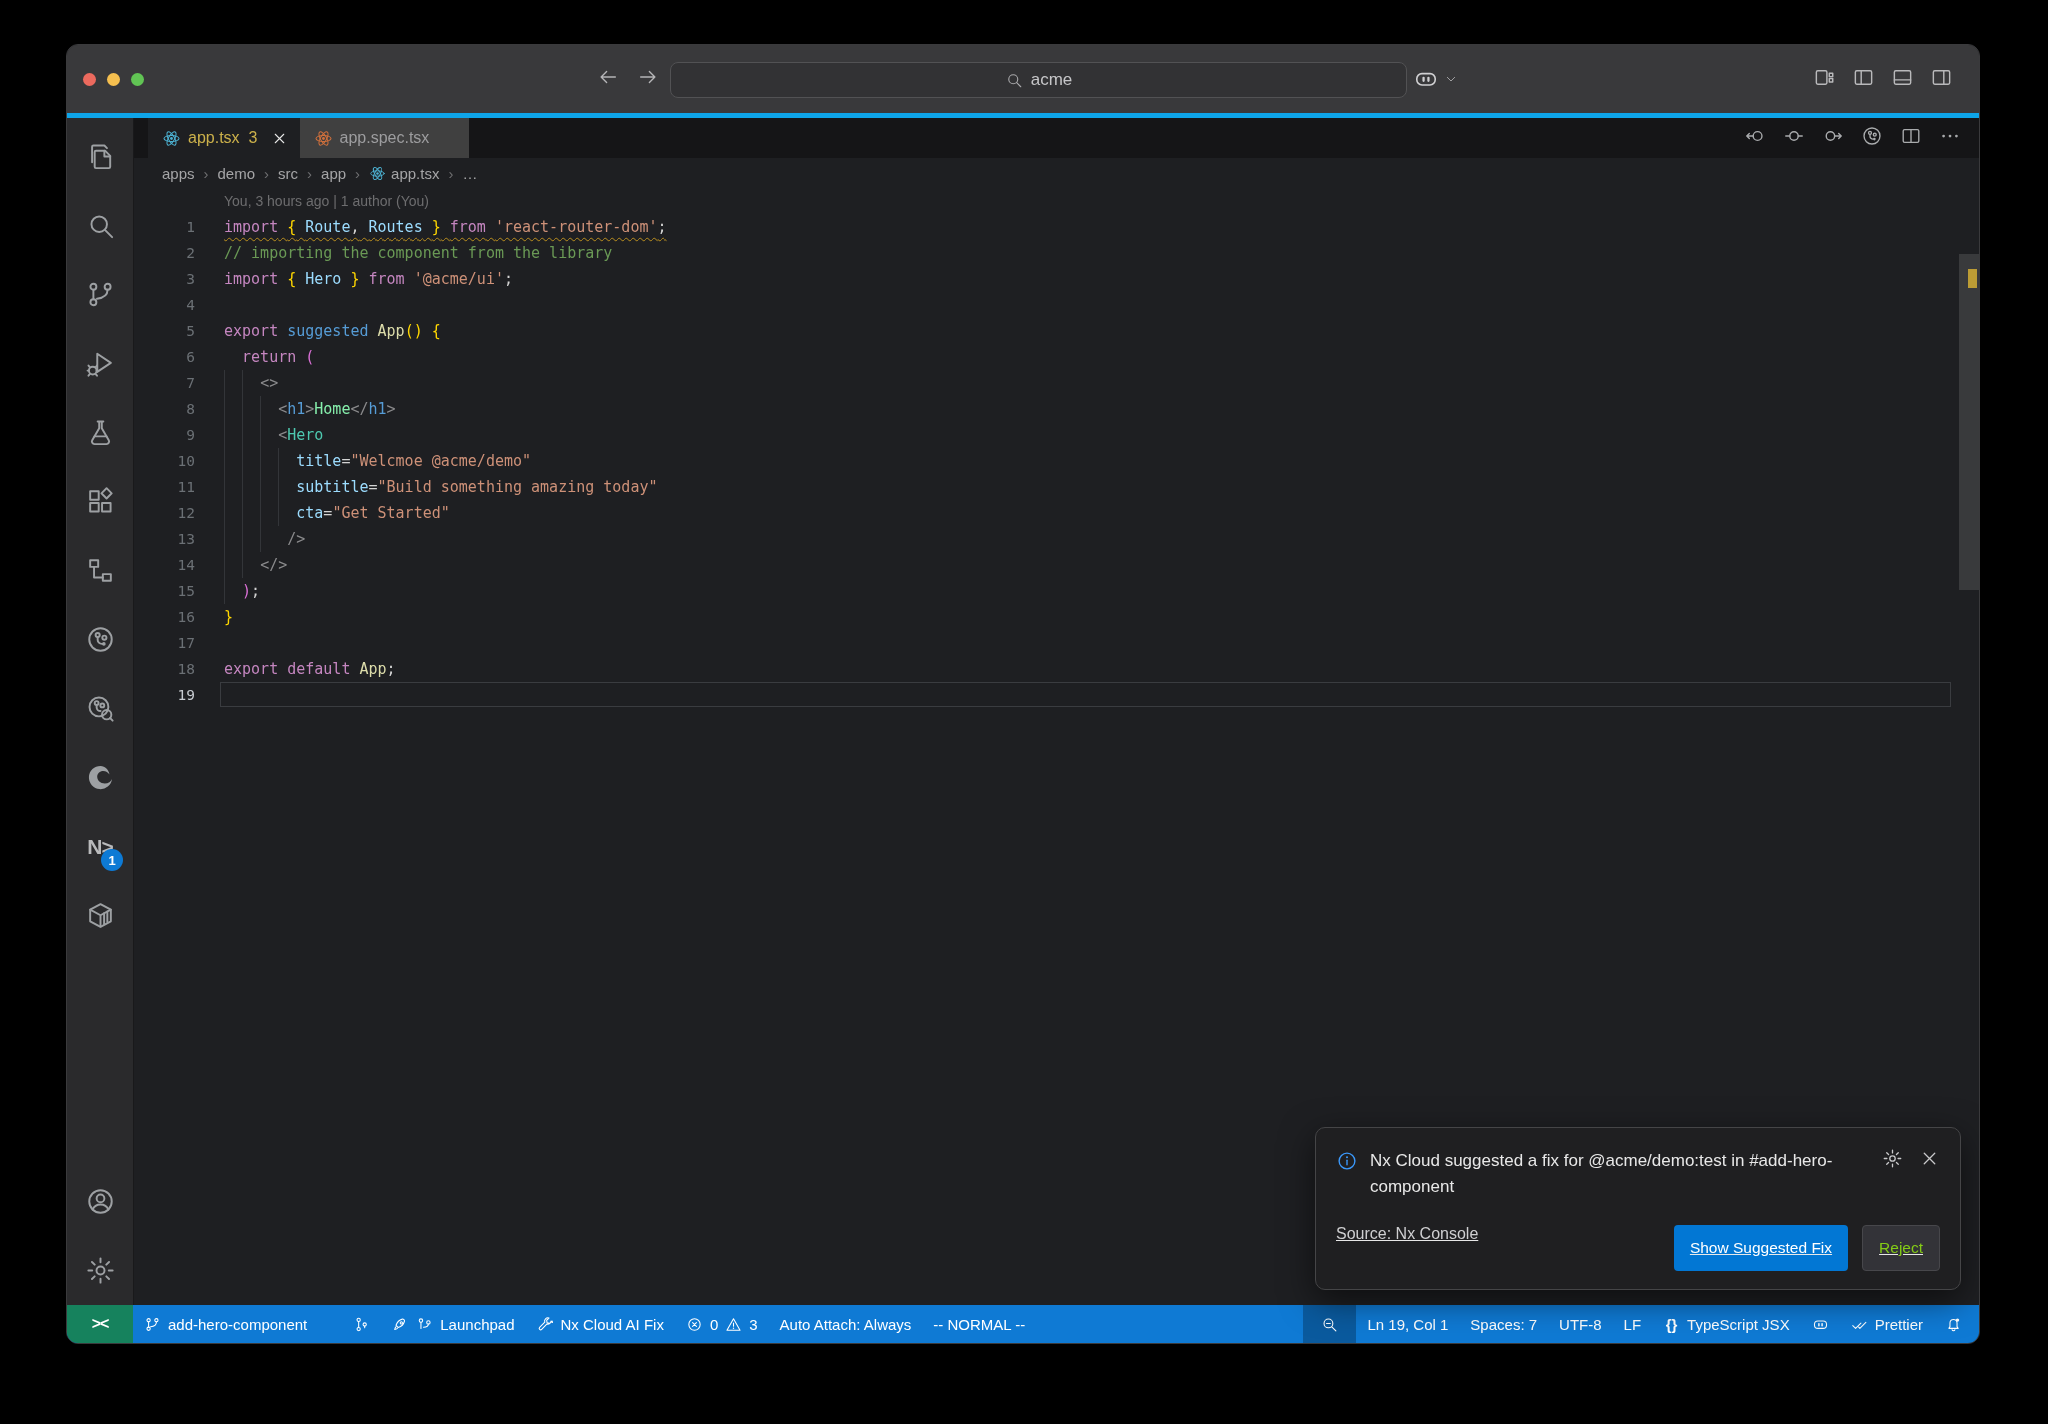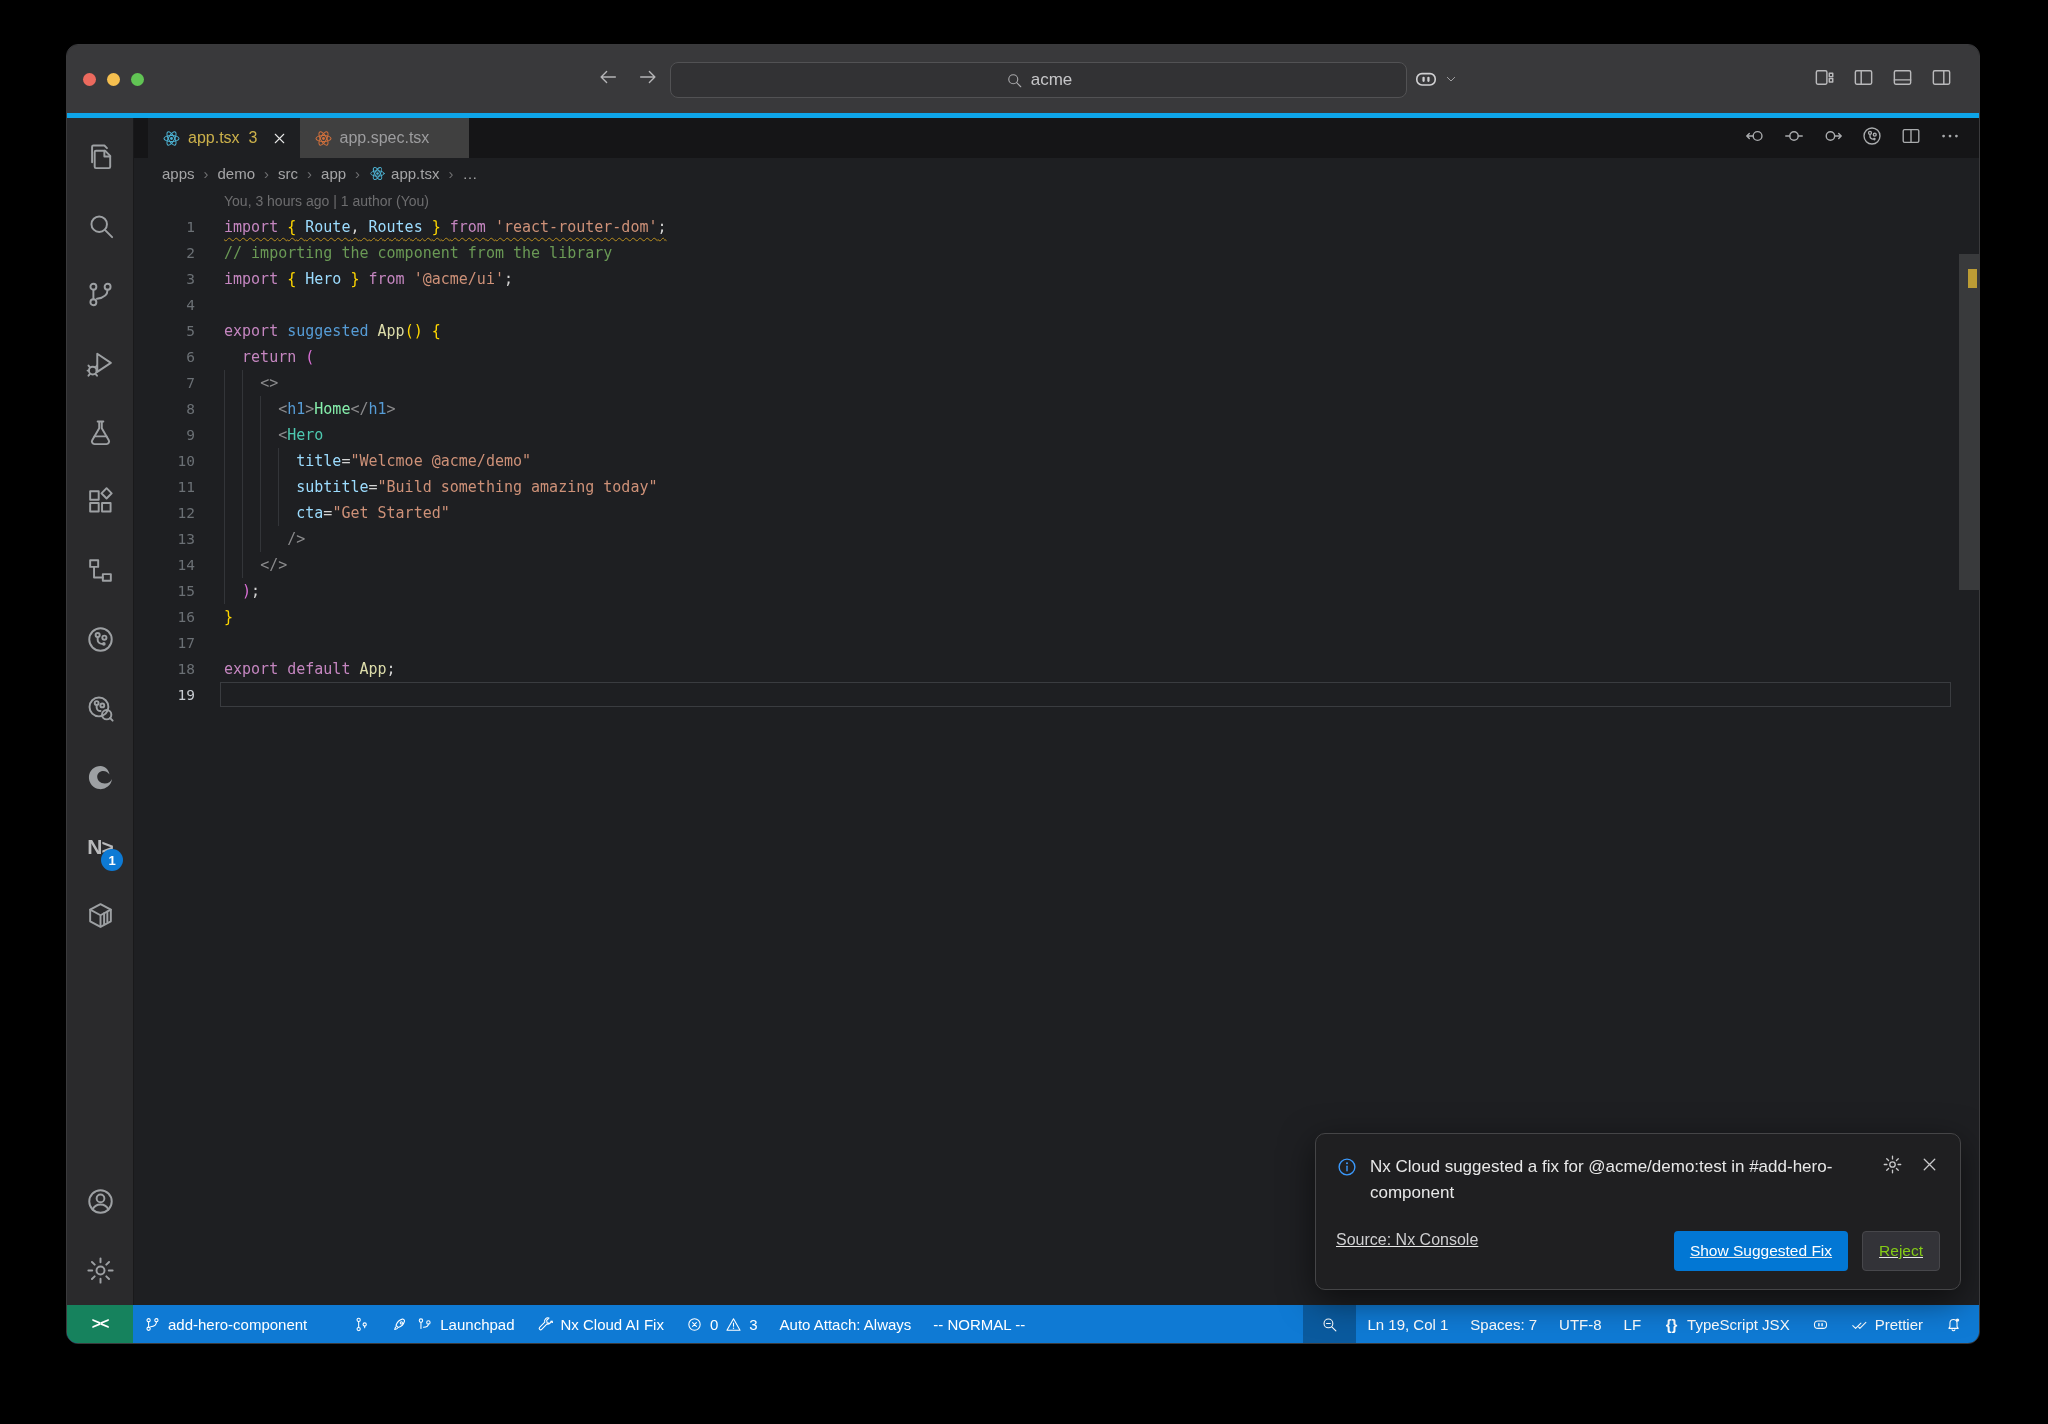--- a/index.html
+++ b/index.html
@@ -70,21 +70,21 @@
   .notif{position:absolute;right:18px;bottom:15px;width:646px;background:#1f1f21;border:1px solid #454547;border-radius:10px;
     box-shadow:0 10px 34px rgba(0,0,0,.55);padding:20px 20px 18px 20px;box-sizing:border-box;font-size:17px;color:#e8e8e8;}
   .notif-row1{display:flex;align-items:flex-start;gap:12px;}
   .notif .info{width:22px;height:22px;color:#3b99fc;margin-top:2px;}
   .notif-msg{width:480px;line-height:26px;overflow-wrap:break-word;}
   .notif-acts{margin-left:auto;display:flex;gap:16px;color:#c9c9cb;}
   .notif-acts .ic{width:21px;height:21px;}
   .notif-row2{display:flex;align-items:flex-start;margin-top:25px;text-decoration:underline;}
   .notif-src{color:#cfcfd1;font-size:16px;}
   .notif-btns{margin-left:auto;display:flex;gap:14px;}
-  .btn{height:40px;padding:12px 16px;border-radius:4px;font-size:15.5px;display:flex;align-items:center;border:none;}
+  .btn{height:46px;padding:12px 16px;border-radius:4px;font-size:15.5px;display:flex;align-items:center;border:none;}
   .btn.primary{background:#0277d4;color:#fff;}
   .btn.secondary{background:#333338;color:#84cc16;border:1px solid #47474b;}
   
   .statusbar{height:38px;flex:none;background:#0f7ad4;display:flex;align-items:stretch;color:#fff;font-size:15px;}
   .sb-item{display:flex;align-items:center;gap:7px;padding:12px 11px;white-space:nowrap;}
   .sb-item .ic{width:17px;height:17px;}
   .sb-item.green{background:#16825d;width:66px;box-sizing:border-box;justify-content:center;padding:0;}
   .sb-item.dark{background:#0a5a9e;padding:0 18px;}
   .sb-right{margin-left:auto;display:flex;align-items:stretch;padding-right:6px;}
   .remote-glyph{font-weight:bold;font-size:16px;letter-spacing:-1px;}

